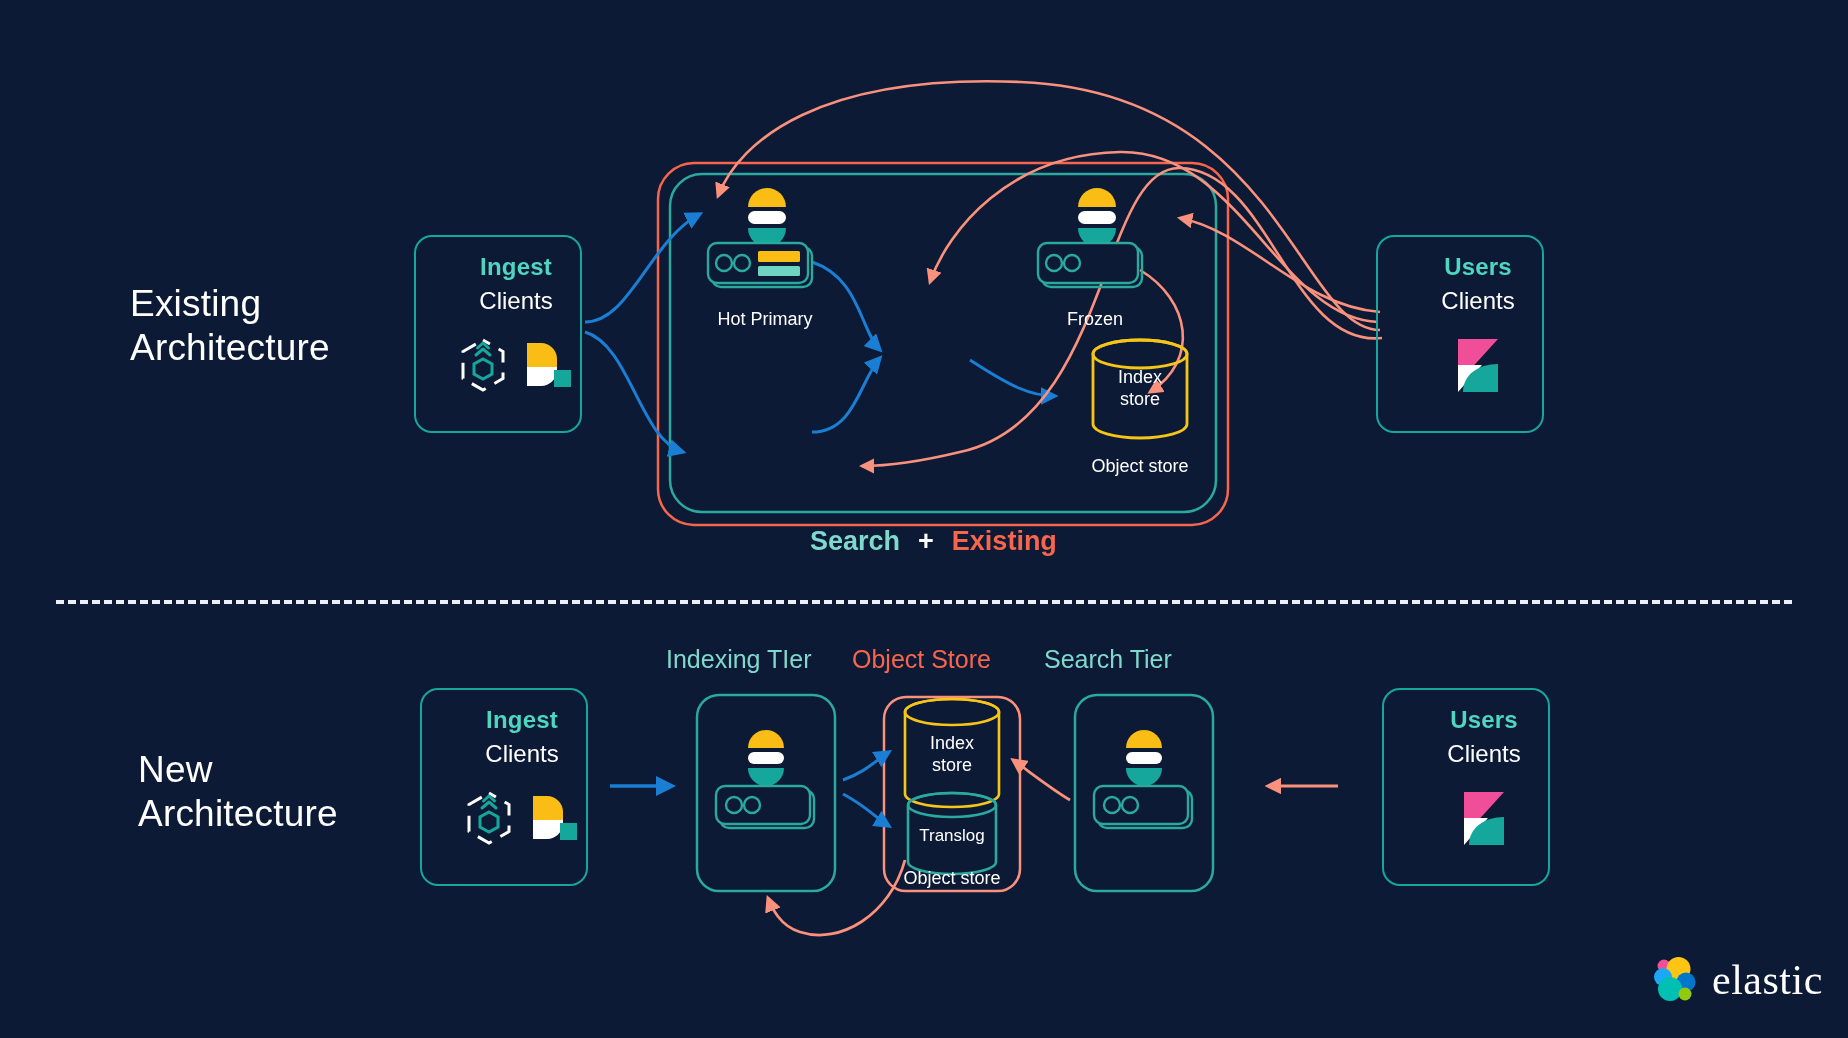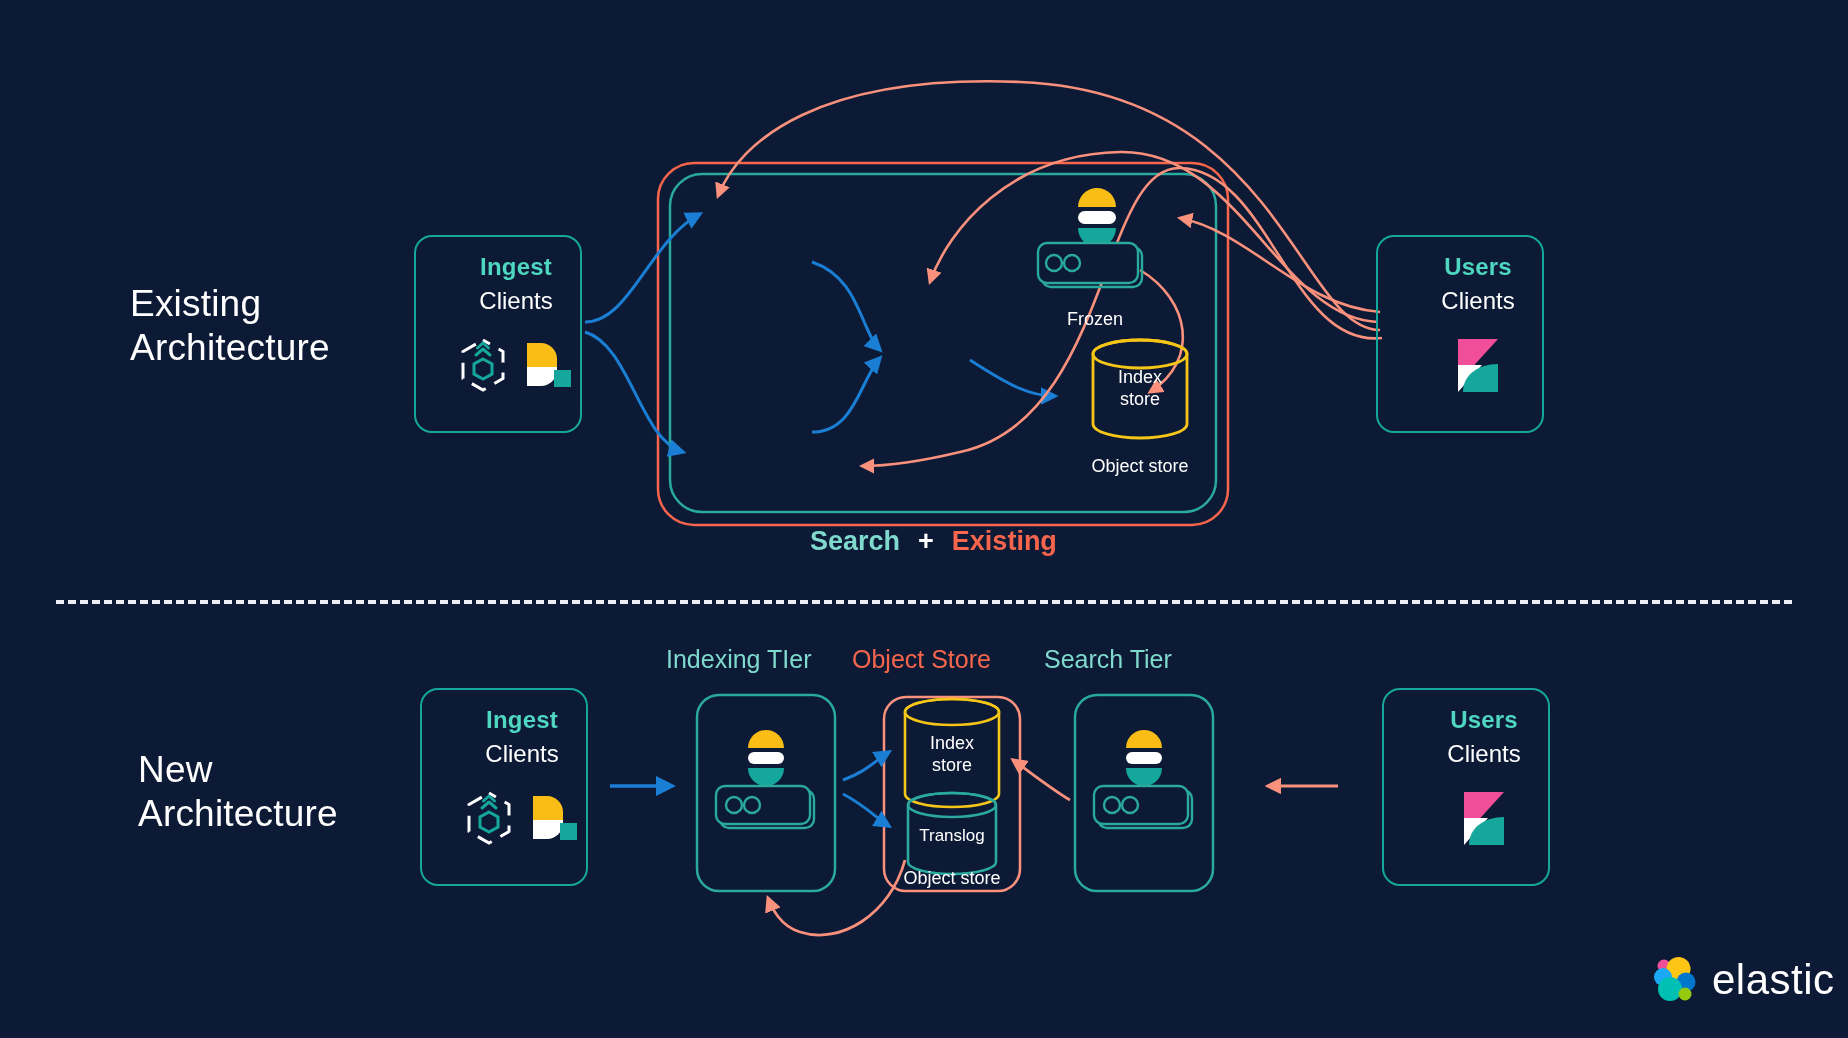--- a/index.html
+++ b/index.html
@@ -254,20 +254,40 @@
       <span>
         <svg width="56" height="62" viewBox="0 0 56 62">
           <path d="M8 2 L48 2 L8 46 Z" fill="#f04e98"></path>
           <path d="M8 28 L32 28 L8 55 Z" fill="#ffffff"></path>
           <path d="M13 55 C13 38 28 27 48 27 L48 55 Z" fill="#15a79c"></path>
         </svg>
       </span>
     </div>
   </div>
 
+  <div class="abs" style="left:700px; top:185px; width:130px;">
+    <svg width="130" height="118" viewBox="0 0 130 118">
+
+      <g>
+        <path d="M48 22 a19 19 0 0 1 38 0 z" fill="#f9bd15"></path>
+        <rect x="48" y="26" width="38" height="13" rx="6.5" fill="#ffffff"></rect>
+        <path d="M48 43 h38 a19 19 0 0 1 -38 0 z" fill="#15a79c"></path>
+      </g>
+
+      <g>
+        <rect x="12" y="62" width="100" height="40" rx="9" fill="none" stroke="#2aa99d" stroke-width="2.4"></rect>
+        <rect x="8" y="58" width="100" height="40" rx="9" fill="#0d1a35" stroke="#2aa99d" stroke-width="2.4"></rect>
+        <circle cx="24" cy="78" r="8" fill="none" stroke="#2aa99d" stroke-width="2.4"></circle>
+        <circle cx="42" cy="78" r="8" fill="none" stroke="#2aa99d" stroke-width="2.4"></circle>
+        <rect x="58" y="66" width="42" height="11" rx="1.5" fill="#f9bd15"></rect>
+        <rect x="58" y="81" width="42" height="10" rx="1.5" fill="#6fd3c2"></rect>
+      </g>
+    </svg>
+    <div class="node-label" style="margin-top:2px;">Hot Primary</div>
+  </div>
 
 
 
   <div class="abs" style="left:1030px; top:185px; width:130px;">
     <svg width="130" height="118" viewBox="0 0 130 118">
       <g>
         <path d="M48 22 a19 19 0 0 1 38 0 z" fill="#f9bd15"></path>
         <rect x="48" y="26" width="38" height="13" rx="6.5" fill="#ffffff"></rect>
         <path d="M48 43 h38 a19 19 0 0 1 -38 0 z" fill="#15a79c"></path>
       </g>
@@ -369,21 +389,21 @@
       <span>
         <svg width="56" height="62" viewBox="0 0 56 62">
           <path d="M8 2 L48 2 L8 46 Z" fill="#f04e98"></path>
           <path d="M8 28 L32 28 L8 55 Z" fill="#ffffff"></path>
           <path d="M13 55 C13 38 28 27 48 27 L48 55 Z" fill="#15a79c"></path>
         </svg>
       </span>
     </div>
   </div>
 
-  <div class="abs brand" style="left:1648px; top:952px;">
+  <div class="abs brand" style="left:1648px; top:952px;font-family:Liberation Serif, serif;">
     <span>
       <svg width="52" height="52" viewBox="0 0 52 52">
         <circle cx="16" cy="14" r="6.5" fill="#f04e98"></circle>
         <circle cx="30.5" cy="17" r="12" fill="#fec514"></circle>
         <circle cx="15" cy="25" r="9" fill="#1ba9f5"></circle>
         <circle cx="38" cy="30" r="9.5" fill="#0077cc"></circle>
         <circle cx="22" cy="37" r="12" fill="#00bfb3"></circle>
         <circle cx="37" cy="42" r="6.5" fill="#93c90e"></circle>
       </svg>
     </span>

